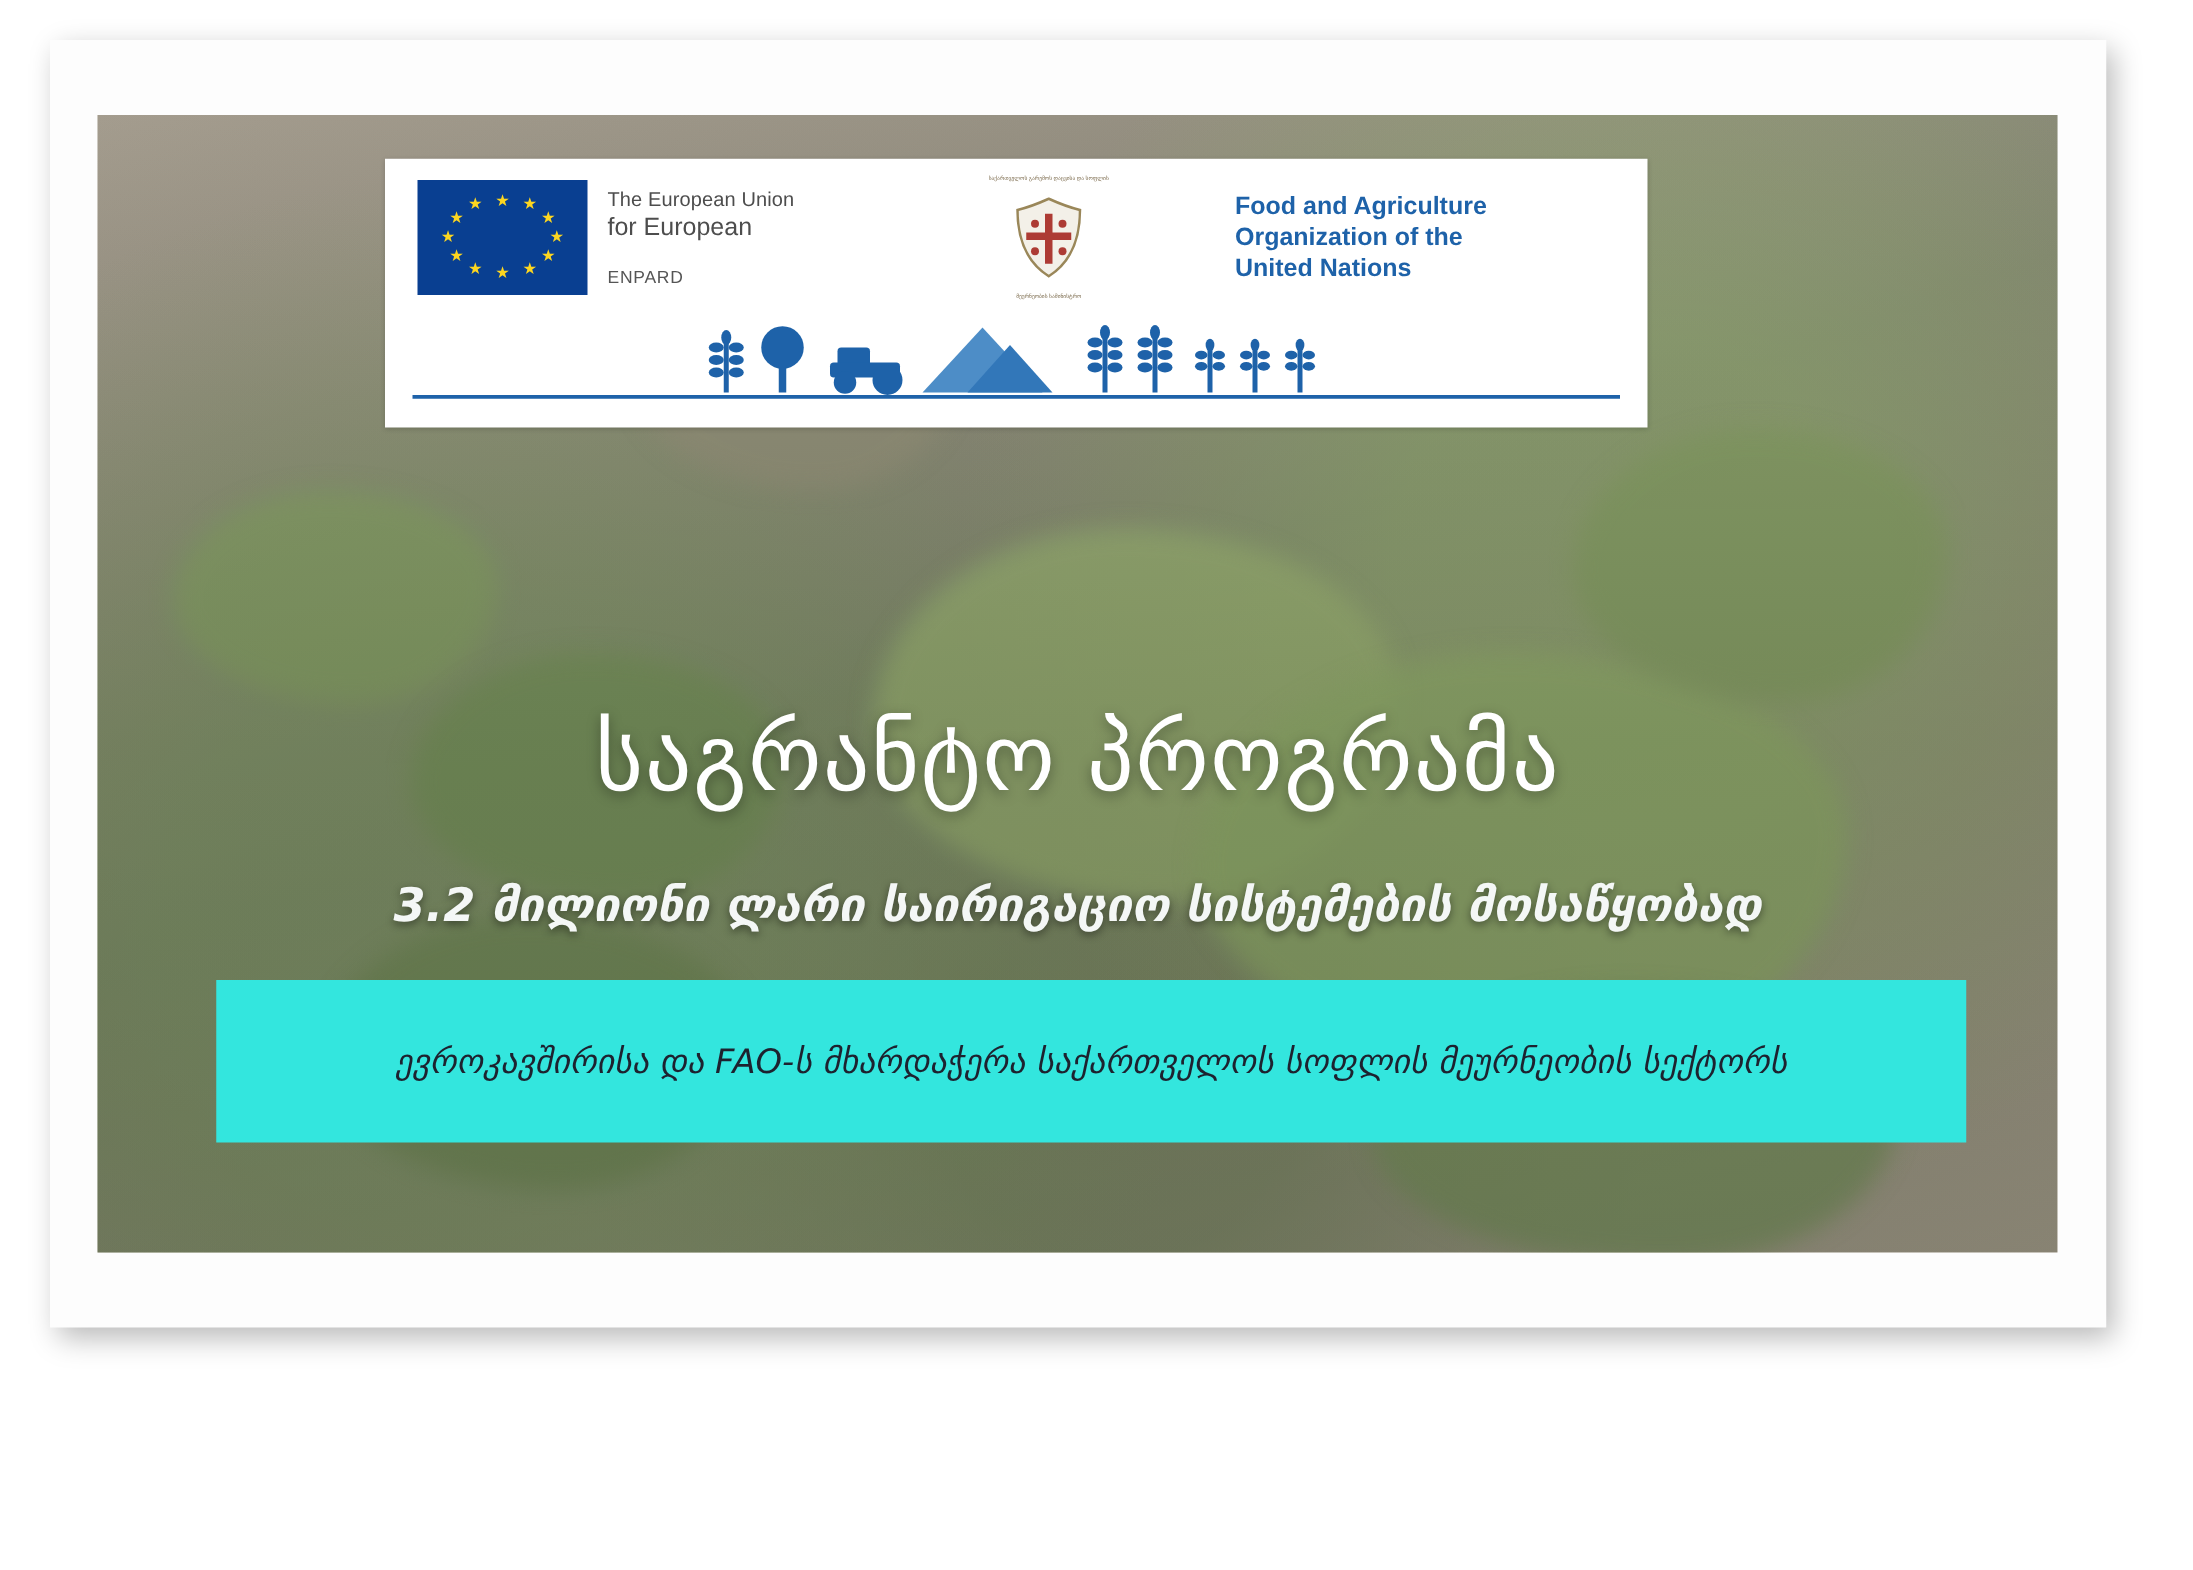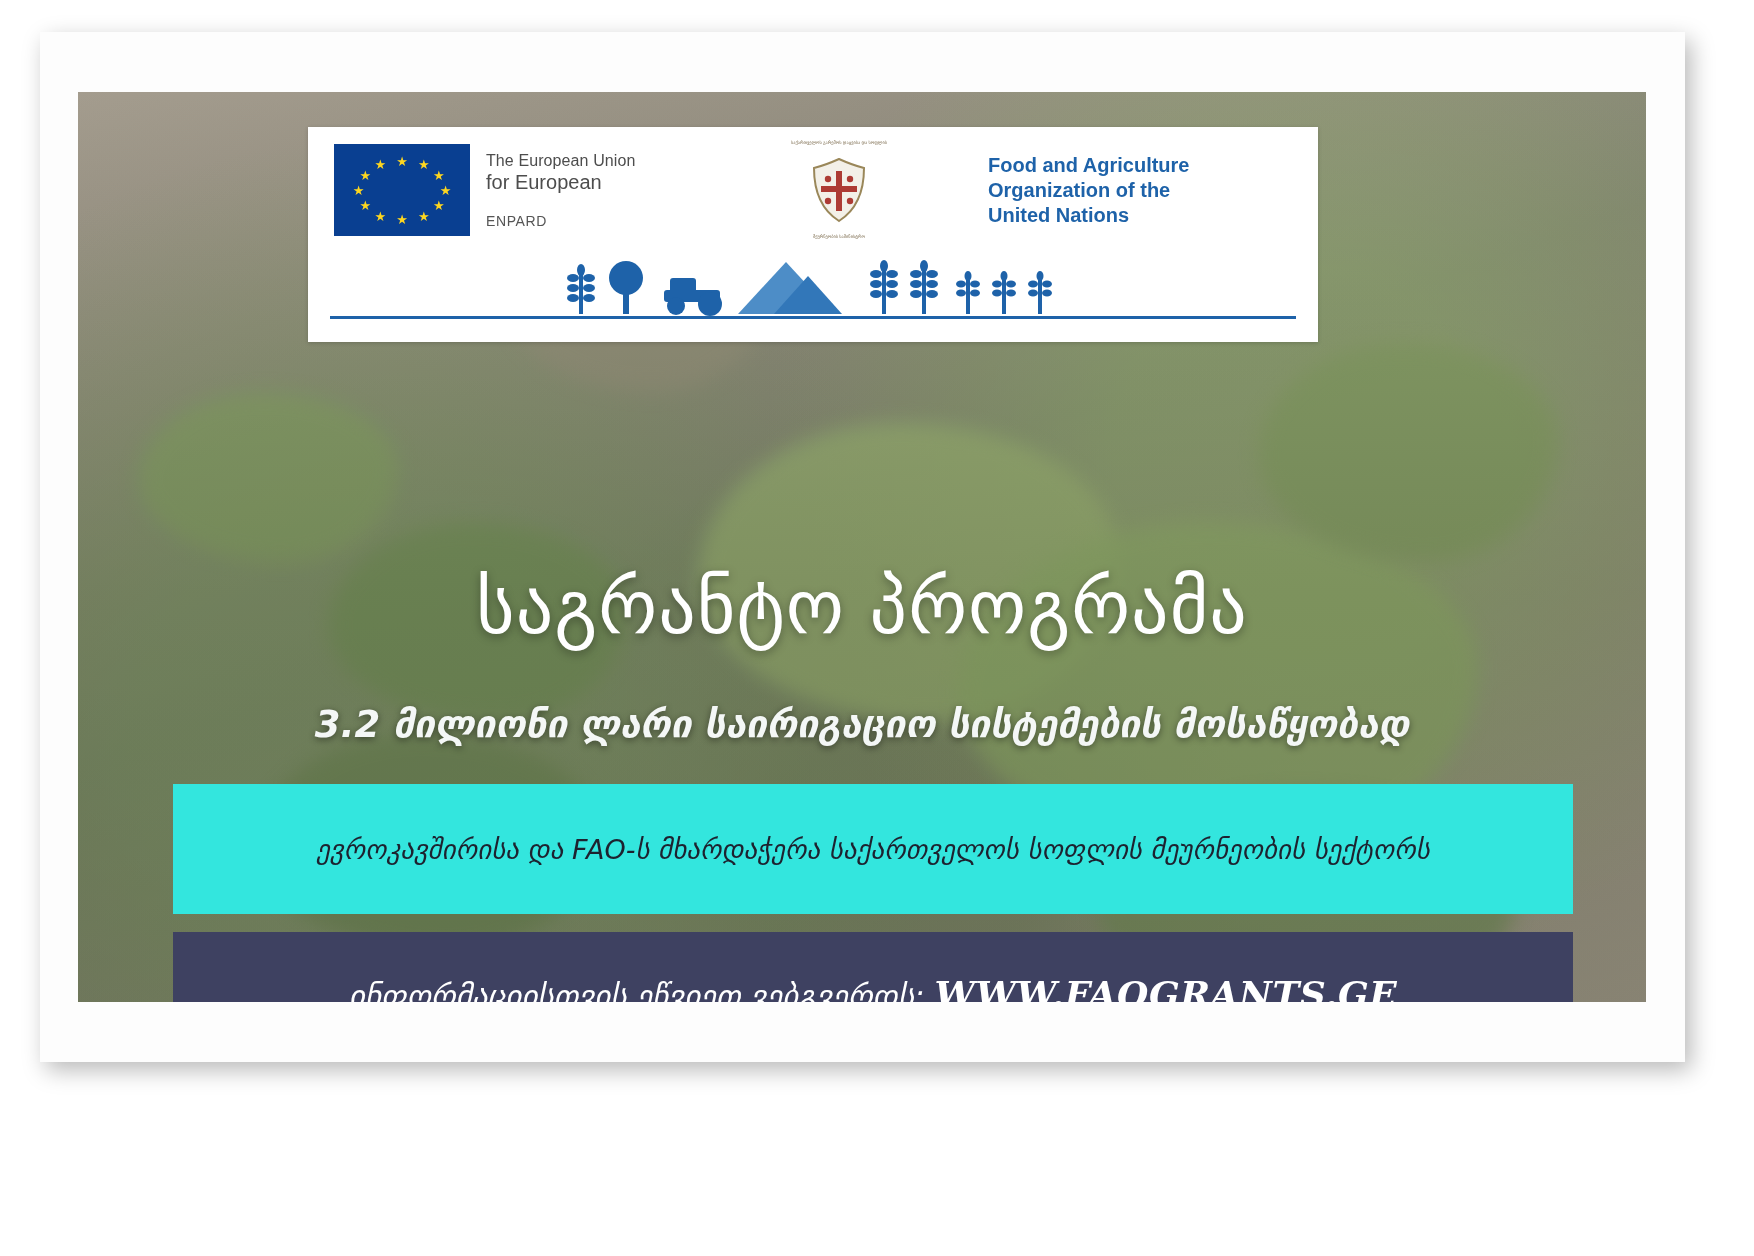--- a/index.html
+++ b/index.html
@@ -405,21 +405,16 @@
         </div>
       </div>
 
       <div class="main-title">საგრანტო პროგრამა</div>
       <div class="subtitle">3.2 მილიონი ლარი საირიგაციო სისტემების მოსაწყობად</div>
 
       <div class="band-cyan">
         <div class="txt">ევროკავშირისა და FAO-ს მხარდაჭერა საქართველოს სოფლის მეურნეობის სექტორს</div>
       </div>
 
-      <div class="band-navy">
-        <div class="txt">
-          <span>ინფორმაციისთვის ეწვიეთ ვებგვერდს: </span><span class="url">WWW.FAOGRANTS.GE</span>
-        </div>
-      </div>
 
     </div>
   </div>
 </div>
 
 </body></html>

